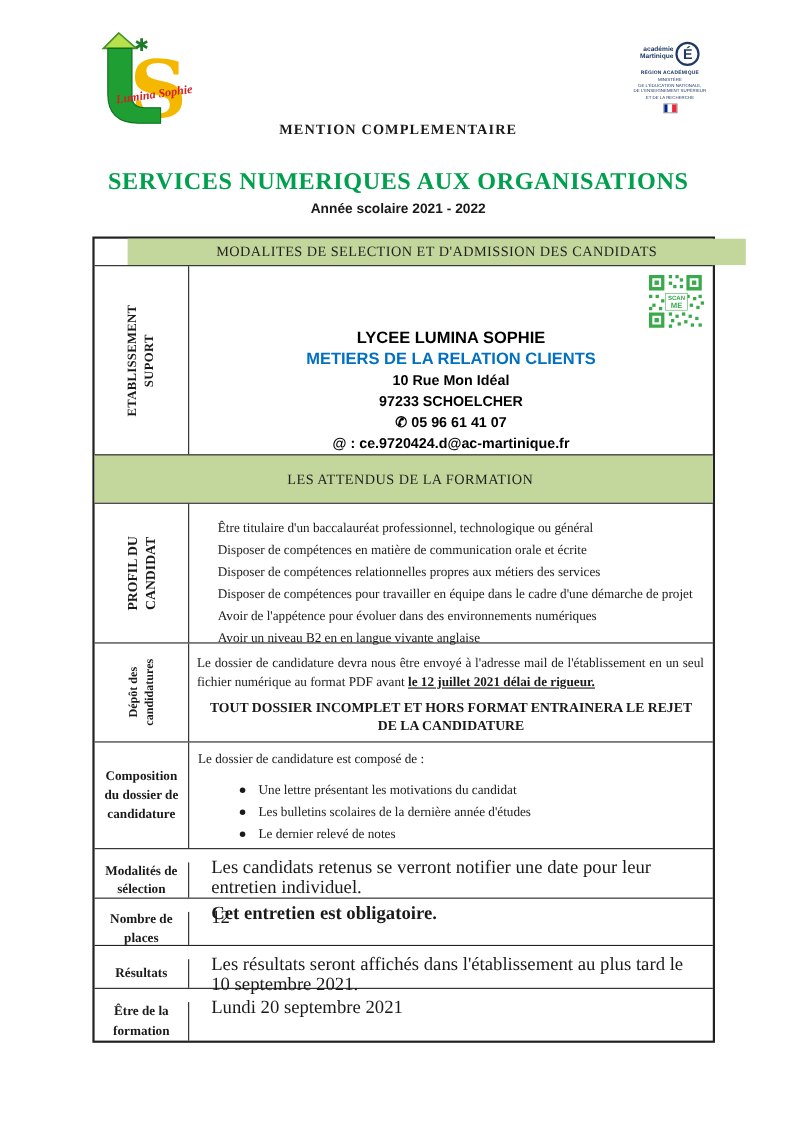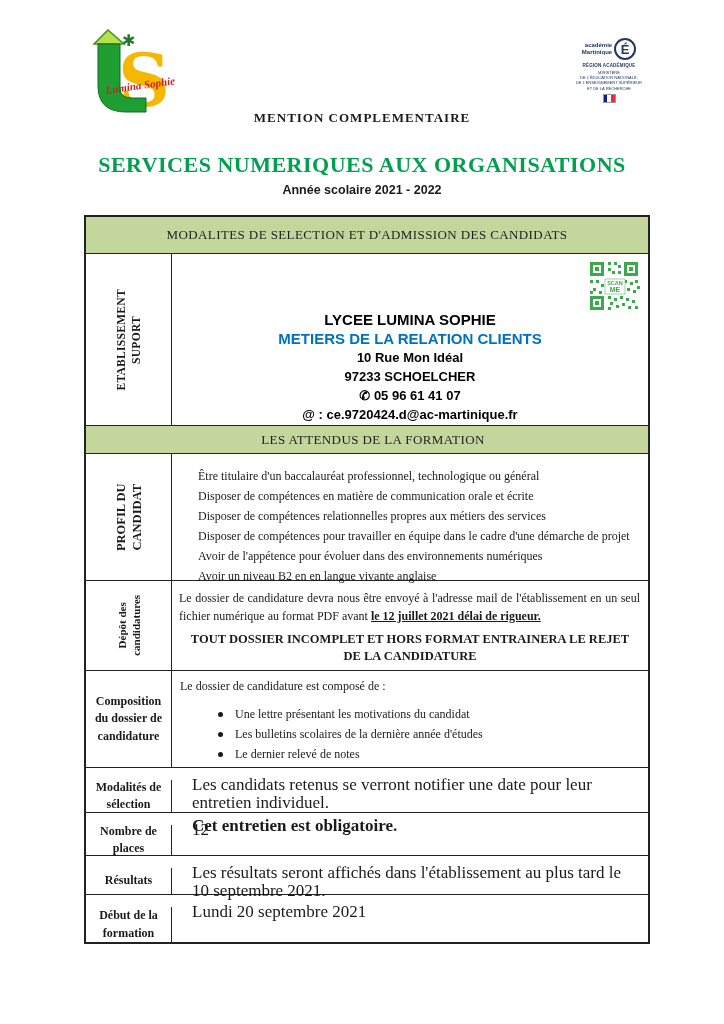--- a/index.html
+++ b/index.html
@@ -32,21 +32,21 @@
                 font-size:22px; font-weight:bold; letter-spacing:.5px; color:#00a04e; }
   .year { position:absolute; top:183px; left:0; width:100%; text-align:center;
           font-family:"Liberation Sans", sans-serif; font-size:12.5px; font-weight:bold; }
 
   
   .tbl { position:absolute; left:84px; top:215px; width:566px; border:2px solid #222; background:#fff; }
   .row { display:flex; width:100%; border-top:1px solid #222; }
   .row:first-child { border-top:none; }
   .header-row { background:#c3d69b; align-items:center; justify-content:center;
                 text-align:center; font-size:13px; letter-spacing:.4px; color:#1f1f1f; }
-  .h1 { height:36px; } .h2 { height:172px; } .h3 { height:28px;padding-left:12px; } .h4 { height:127px; }
+  .h1 { height:24px;margin-left:30px; } .h2 { height:172px; } .h3 { height:44px;padding-left:12px; } .h4 { height:127px; }
   .h5 { height:90px; } .h6 { height:97px; } .h7 { height:45px; } .h8 { height:43px; }
   .h9 { height:39px; } .h10 { height:48px; }
   .cell { position:relative; }
   .label { width:86px; border-right:1px solid #222; display:flex; align-items:center;
            justify-content:center; text-align:center; font-weight:bold; flex-shrink:0; }
   .content { width:480px; }
   .vtext { transform:rotate(-90deg); text-align:center; line-height:1.3; }
   .w-etab { width:118px; font-size:11.5px; letter-spacing:.3px; }
   .w-profil { width:82px; font-size:12.5px; }
   .w-depot { width:80px; font-size:11px; }
@@ -267,21 +267,21 @@
       <div class="cell label lbl-sm">
         <span class="hlabel">Résultats</span>
       </div>
       <div class="cell content">
         <div class="plain">Les résultats seront affichés dans l'établissement au plus tard le 10 septembre 2021.</div>
       </div>
     </div>
 
     <div class="row h10">
       <div class="cell label lbl-sm">
-        <span class="hlabel">Début de la formation</span>
+        <span class="hlabel">Être de la formation</span>
       </div>
       <div class="cell content">
         <div class="plain">Lundi 20 septembre 2021</div>
       </div>
     </div>
 
   </div>
 </div>
 
 </body></html>

